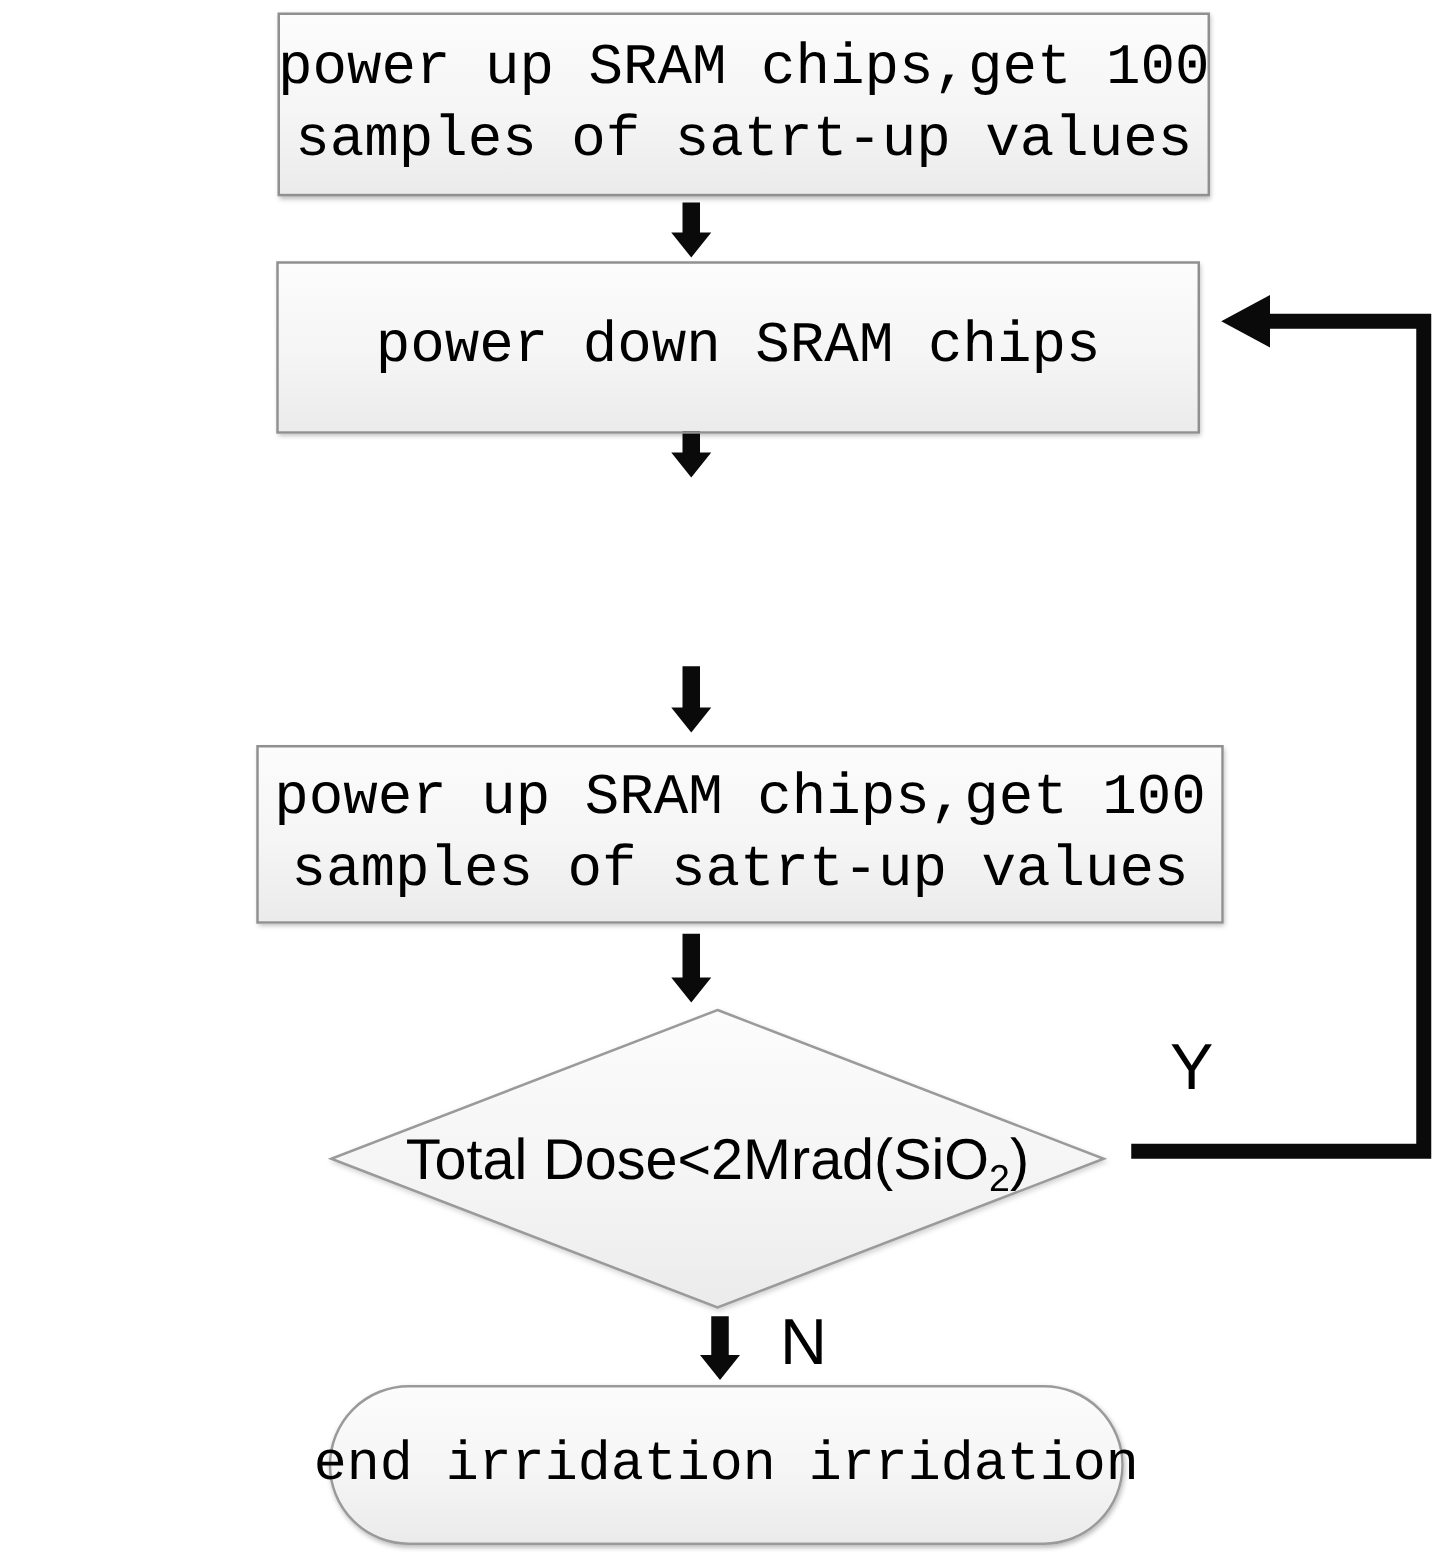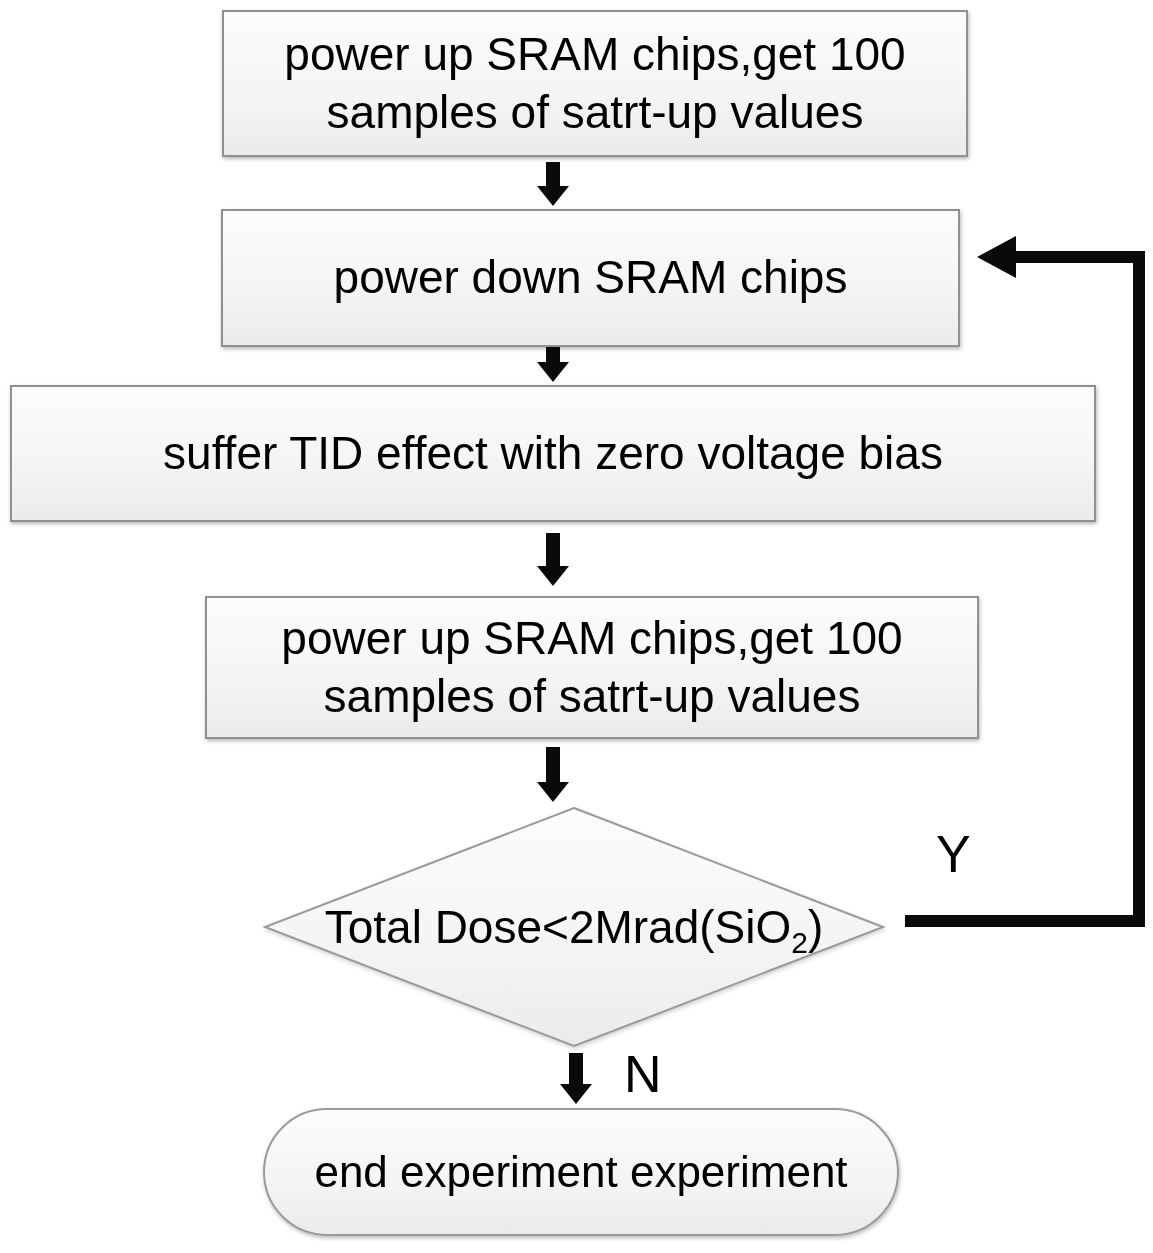--- a/index.html
+++ b/index.html
@@ -30,20 +30,21 @@
     align-items: center;
     justify-content: center;
     text-align: left;
     background: linear-gradient(180deg, #fcfcfc 0%, #f5f5f5 55%, #ebebeb 100%);
     border: 2px solid #909090;
     box-shadow: 1px 2px 4px rgba(0,0,0,0.28);
     box-sizing: border-box;
     font-size: 46px;
     line-height: 1.24;
     color: #000000;
+    font-family: Liberation Mono, monospace;
   }
   .node .line { white-space: nowrap; }
   #node-start-sample   { left: 222px; top: 10px;  width: 746px; height: 147px; }
   #node-power-down     { left: 221px; top: 209px; width: 739px; height: 138px; }
   #node-tid-effect     { left: 10px;  top: 385px; width: 1086px; height: 137px; }
   #node-resample       { left: 205px; top: 596px; width: 774px; height: 143px; }
   #node-end {
     left: 263px; top: 1108px; width: 636px; height: 128px;
     border-radius: 64px;
     font-size: 44px;
@@ -102,35 +103,32 @@
 
   <div class="node" id="node-start-sample">
     <div class="line">power up SRAM chips,get 100</div>
     <div class="line">samples of satrt-up values</div>
   </div>
 
   <div class="node" id="node-power-down">
     <div class="line">power down SRAM chips</div>
   </div>
 
-  <div class="node" id="node-tid-effect">
-    <div class="line">suffer TID effect with zero voltage bias</div>
-  </div>
 
   <div class="node" id="node-resample">
     <div class="line">power up SRAM chips,get 100</div>
     <div class="line">samples of satrt-up values</div>
   </div>
 
   <div id="decision-label">
     <span>
       <span>Total Dose&lt;2Mrad(SiO</span><sub>2</sub><span>)</span>
     </span>
   </div>
 
   <div class="branch-label" id="label-yes">Y</div>
   <div class="branch-label" id="label-no">N</div>
 
   <div class="node" id="node-end">
-    <div class="line">end experiment experiment</div>
+    <div class="line">end irridation irridation</div>
   </div>
 
 </div>
 
 </body></html>

